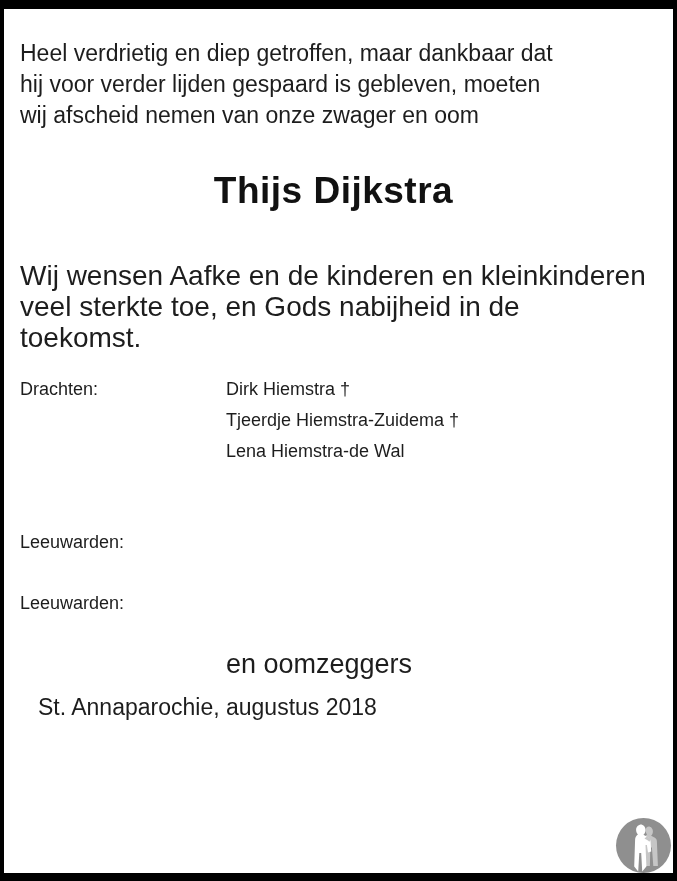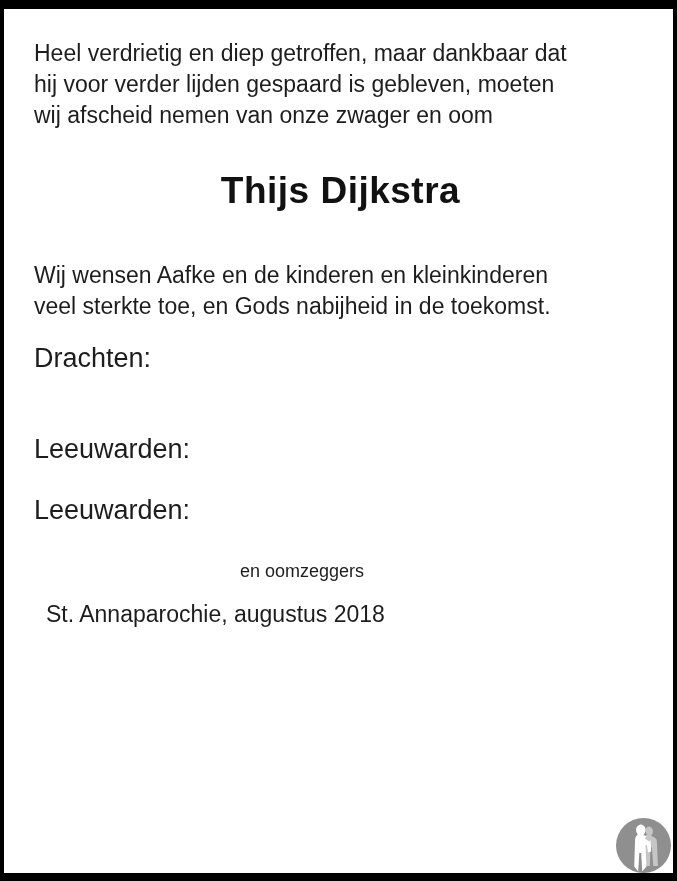--- a/index.html
+++ b/index.html
@@ -2,54 +2,57 @@
 <html><head>
 <meta charset="utf-8">
 <style>
   html,body{margin:0;padding:0;background:#ffffff;}
   .page{
     width:677px;height:881px;box-sizing:border-box;position:relative;
     background:#ffffff;
     border-style:solid;border-color:#000;border-width:9px 4px 8px 4px;
     font-family:"Liberation Sans",sans-serif;color:#1d1d1d;overflow:hidden;
   }
-  .inner{padding:29px 26px 0 30px;}
+  .inner{padding:29px 26px 0 16px;}
   .intro{font-size:23px;line-height:31px;margin:0;white-space:pre-line;}
   .name{
     font-size:37px;line-height:44px;font-weight:bold;text-align:center;
     margin:38px 0 14px 0;color:#111;letter-spacing:0.5px;
   }
-  .condolence{font-size:23px;line-height:31px;margin:47px 0 0 0;white-space:pre-line;}
+  .condolence{font-size:28px;line-height:31px;margin:47px 0 0 0;white-space:pre-line;}
   .groups{margin-top:21px;}
-  .group{display:flex;font-size:27px;line-height:31px;margin-bottom:30px;}
+  .group{display:flex;font-size:18px;line-height:31px;margin-bottom:30px;}
   .group .loc{width:206px;flex:none;}
   .group .names{white-space:pre-line;}
-  .closing-row{display:flex;font-size:18px;line-height:31px;text-align:center;}
+  .closing-row{display:flex;font-size:27px;line-height:31px;text-align:center;}
   .closing-row .spacer{width:206px;flex:none;}
-  .place-date{font-size:23px;line-height:31px;margin:12px 0 0 12px;}
+  .place-date{font-size:23px;line-height:31px;margin:12px 0 0 18px;}
   .logo{position:absolute;right:1px;bottom:-1px;width:57px;height:57px;}
 </style>
 </head>
 <body>
 
 <div class="page">
   <div class="inner">
 
     <p class="intro">Heel verdrietig en diep getroffen, maar dankbaar dat
 hij voor verder lijden gespaard is gebleven, moeten
 wij afscheid nemen van onze zwager en oom</p>
 
     <h1 class="name">Thijs Dijkstra</h1>
 
     <p class="condolence">Wij wensen Aafke en de kinderen en kleinkinderen
 veel sterkte toe, en Gods nabijheid in de toekomst.</p>
 
     <div class="groups">
       <div class="group">
         <span class="loc">Drachten:</span>
+        <span class="names">Dirk Hiemstra †
+Tjeerdje Hiemstra-Zuidema †
+Lena Hiemstra-de Wal</span>
       </div>
       <div class="group">
       </div>
       <div class="group">
         <span class="loc">Leeuwarden:</span>
       </div>
       <div class="group">
         <span class="loc">Leeuwarden:</span>
       </div>
 

